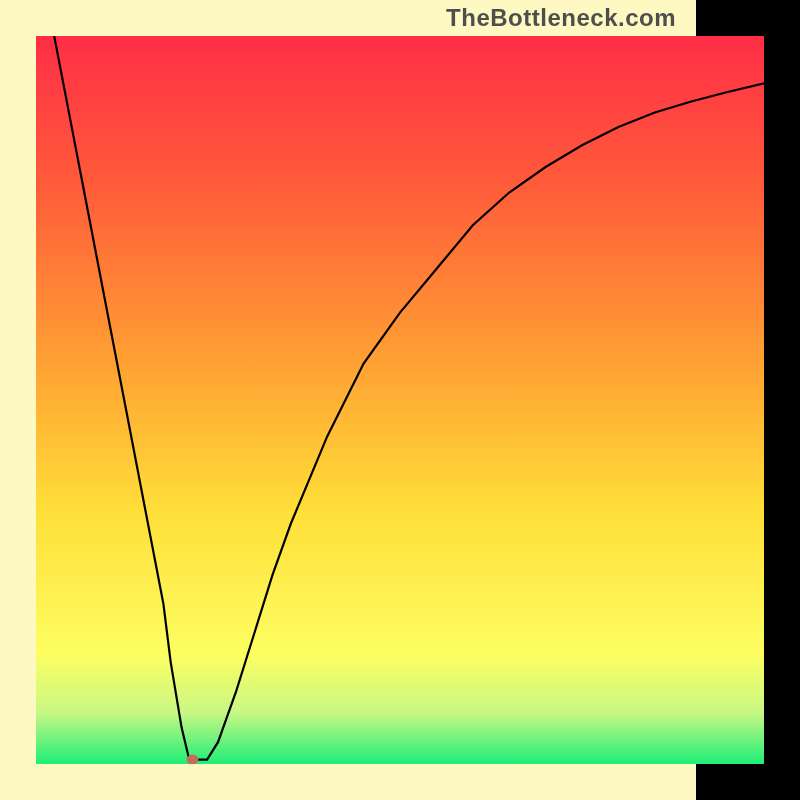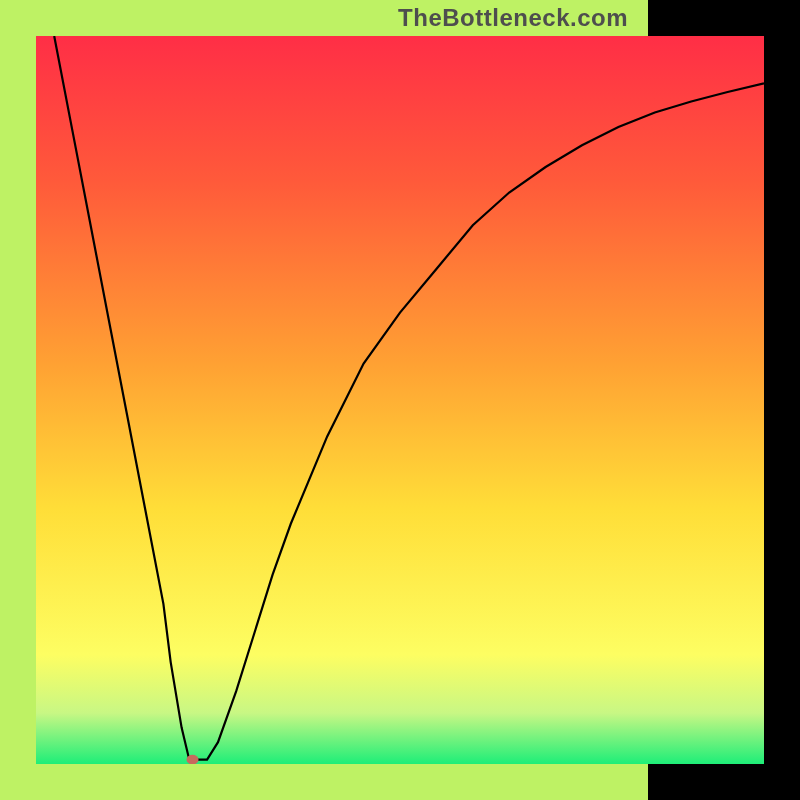--- a/index.html
+++ b/index.html
@@ -8,21 +8,22 @@
     width: 800px;
     height: 800px;
     background: #000000;
     overflow: hidden;
     font-family: Arial, Helvetica, sans-serif;
   }
   .frame {
     position: relative;
     width: 648px;
     height: 800px;
-    background: #bef264;
+    background: #fef9c3;
+    padding-left: 48px;
   }
   .watermark {
     position: absolute;
     top: 4px;
     right: 20px;
     color: #4e4e4e;
     font-size: 24px;
     font-weight: bold;
     letter-spacing: 0.5px;
     z-index: 10;

